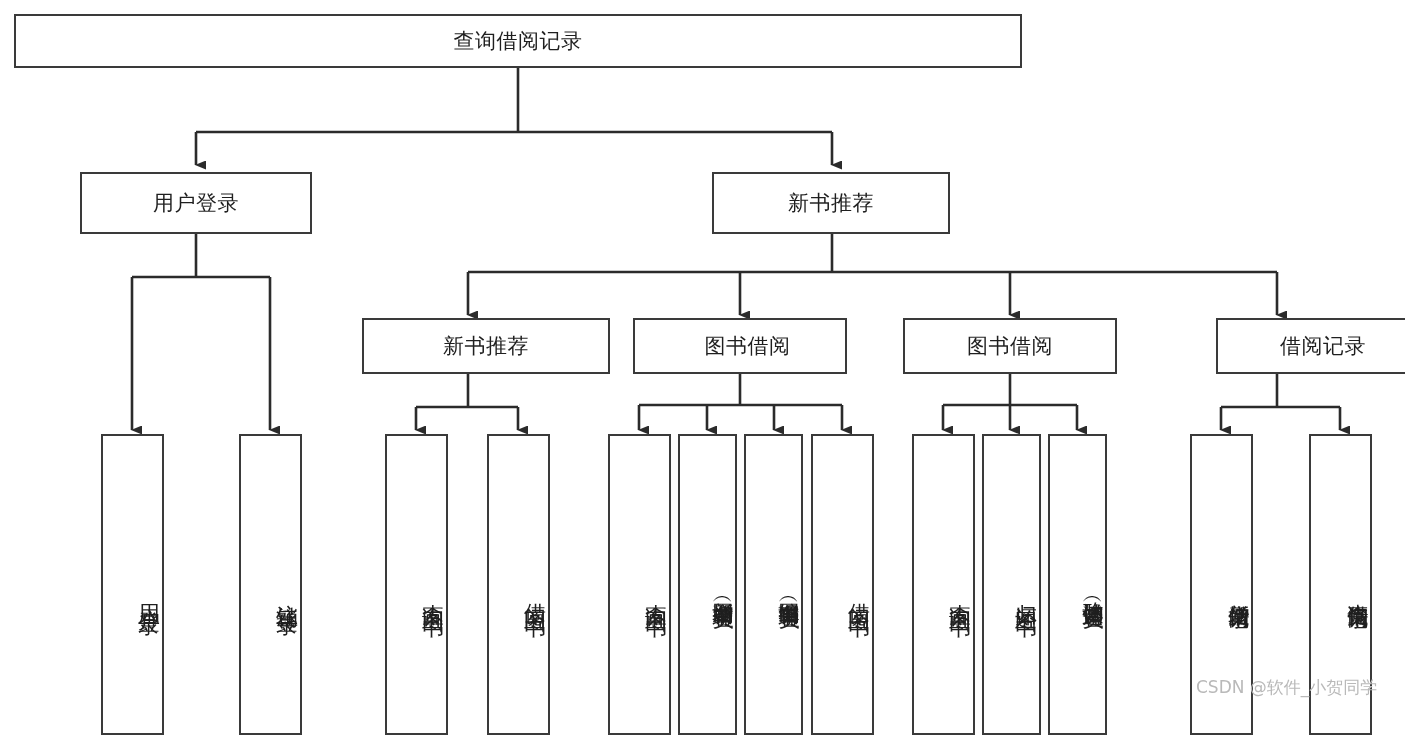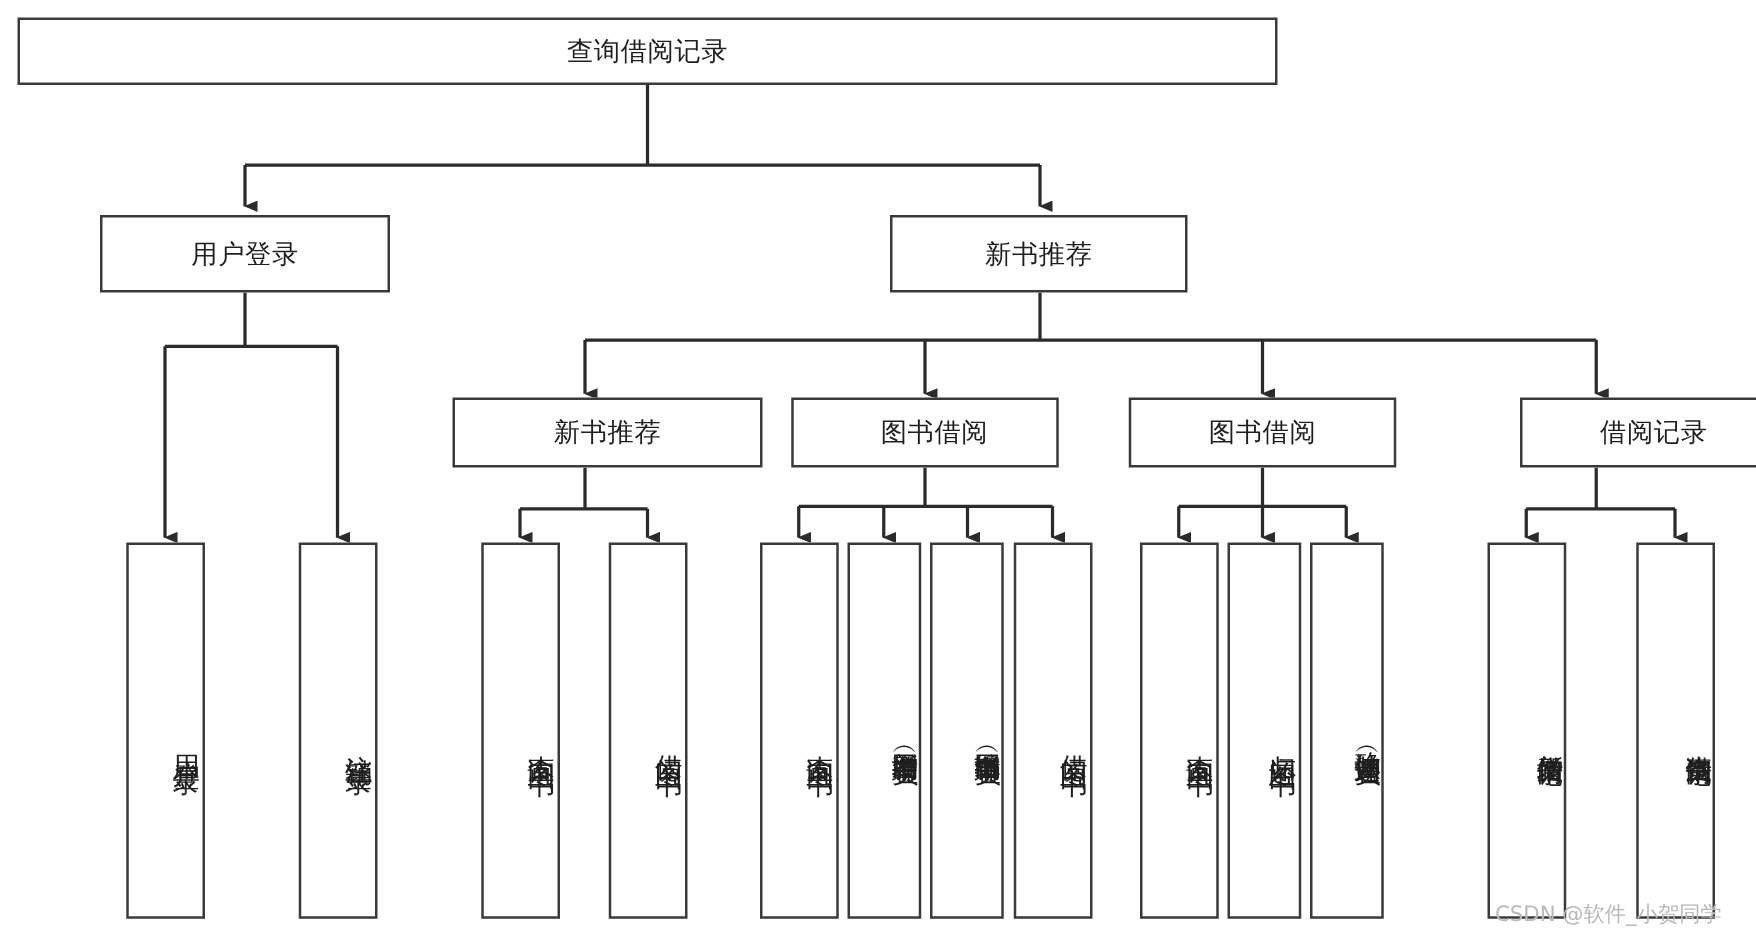--- a/index.html
+++ b/index.html
@@ -113,15 +113,15 @@
   <div class="node v tight" style="left:744px;top:434px;width:59px;height:301px;">编辑图书（管理员）</div>
   <div class="node v" style="left:811px;top:434px;width:63px;height:301px;">借阅图书</div>
 
   <div class="node v" style="left:912px;top:434px;width:63px;height:301px;">查询图书</div>
   <div class="node v" style="left:982px;top:434px;width:59px;height:301px;">归还图书</div>
   <div class="node v tight" style="left:1048px;top:434px;width:59px;height:301px;">确认归还（管理员）</div>
 
   <div class="node v tight" style="left:1190px;top:434px;width:63px;height:301px;">新增借阅记录</div>
   <div class="node v tight" style="left:1309px;top:434px;width:63px;height:301px;">查询借阅记录</div>
 
-  <div class="watermark" style="left:1196px;top:720px;">CSDN @软件_小贺同学</div>
+  <div class="watermark" style="left:1196px;top:676px;">CSDN @软件_小贺同学</div>
 
 </div>
 
 </body></html>

